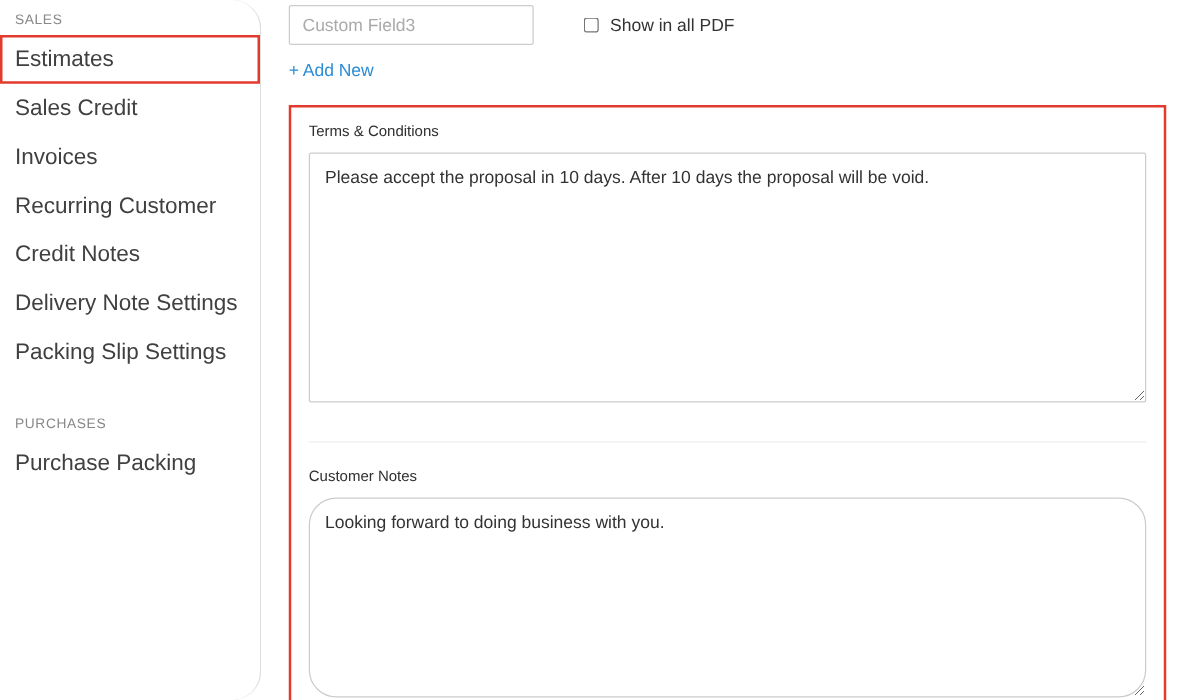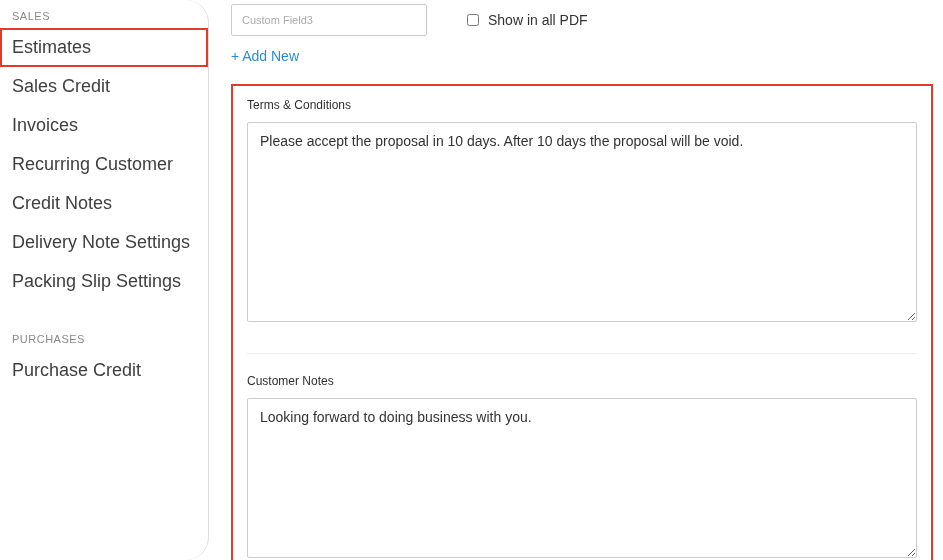--- a/index.html
+++ b/index.html
@@ -56,21 +56,21 @@
     align-items: center;
     gap: 36px;
     margin-bottom: 12px;
   }
   .custom-field-input {
     width: 196px;
     height: 32px;
     border: 1px solid #ccc;
     border-radius: 2px;
     padding: 4px 10px;
-    font-size: 11px;
+    font-size: 14px;
     color: #333;
   }
   .custom-field-input::placeholder { color: #aaa; }
   .checkbox-wrap {
     display: flex;
     align-items: center;
     gap: 6px;
     font-size: 14px;
     color: #333;
   }
@@ -109,20 +109,21 @@
     border: 1px solid #ccc;
     border-radius: 2px;
     padding: 10px 12px;
     font-family: inherit;
     font-size: 14px;
     color: #333;
     resize: both;
   }
   textarea.notes-text {
     height: 160px;
+    border-radius: 22px;
   }
   .divider {
     border: none;
     border-top: 1px solid #eee;
     margin: 0 0 20px 0;
   }
 </style>
 </head>
 <body>
 
@@ -131,21 +132,21 @@
     <div class="sidebar-section-header">SALES</div>
     <div class="sidebar-item selected"><span>Estimates</span></div>
     <div class="sidebar-item"><span>Sales Credit</span></div>
     <div class="sidebar-item"><span>Invoices</span></div>
     <div class="sidebar-item"><span>Recurring Customer</span></div>
     <div class="sidebar-item"><span>Credit Notes</span></div>
     <div class="sidebar-item"><span>Delivery Note Settings</span></div>
     <div class="sidebar-item"><span>Packing Slip Settings</span></div>
 
     <div class="sidebar-section-header purchases">PURCHASES</div>
-    <div class="sidebar-item"><span>Purchase Credit</span></div>
+    <div class="sidebar-item"><span>Purchase Packing</span></div>
   </nav>
 
   <main class="main">
     <div class="custom-field-row">
       <input type="text" class="custom-field-input" placeholder="Custom Field3" style="">
       <label class="checkbox-wrap">
         <input type="checkbox" style="">
         <span>Show in all PDF</span>
       </label>
     </div>

